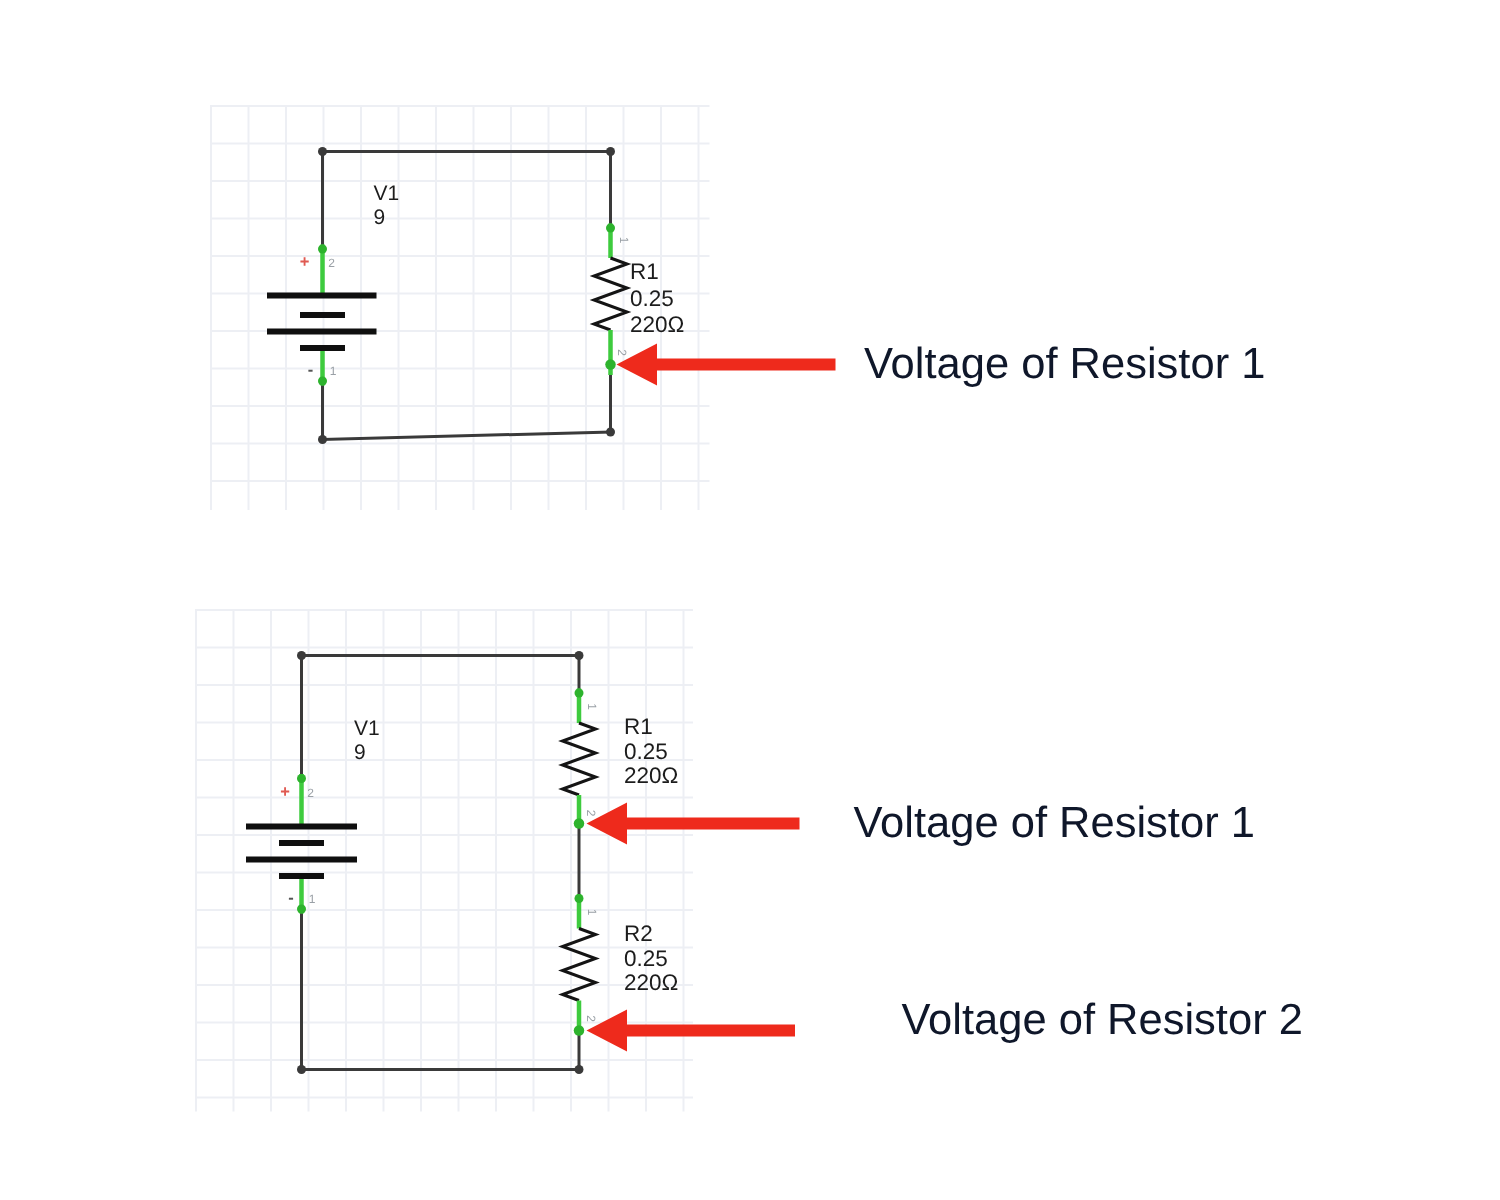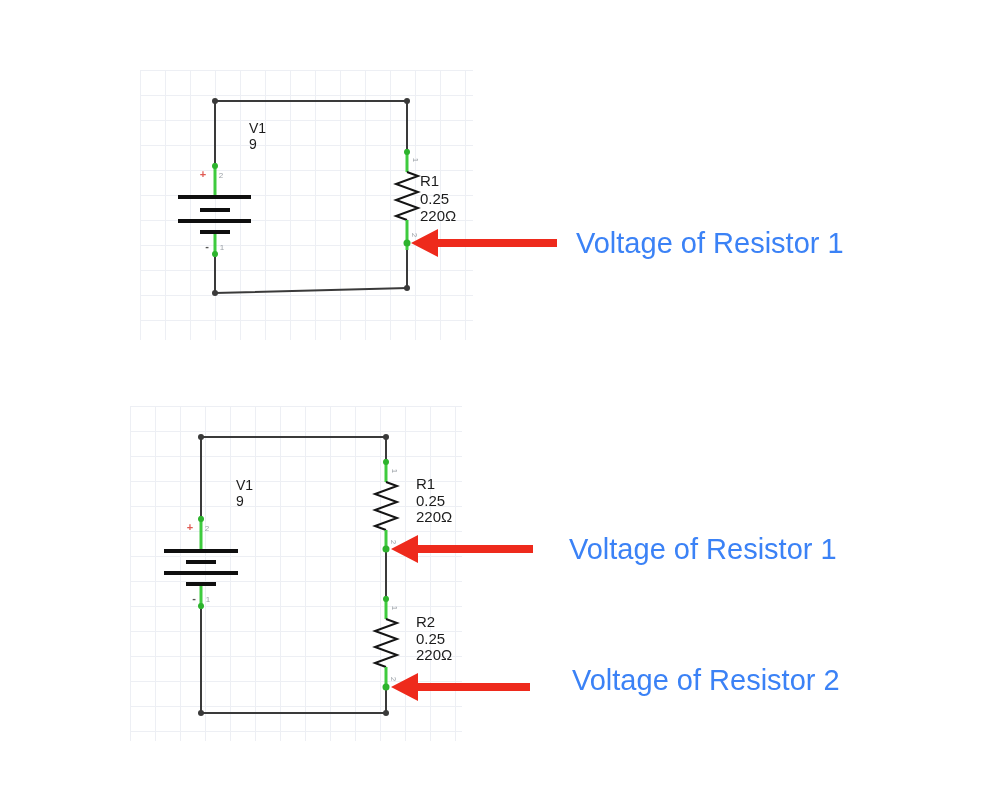--- a/index.html
+++ b/index.html
@@ -25,21 +25,21 @@
   .jdot{fill:#3a3a3a;}
   .zig{stroke:#141414;stroke-width:2;fill:none;stroke-linejoin:miter;}
   text{font-family:"Liberation Sans","DejaVu Sans",sans-serif;}
   .reflabel{font-size:15px;fill:#1c1c1c;}
   .vlabel{font-size:14px;fill:#1c1c1c;}
   .pinnum{font-size:8px;fill:#9aa0a6;}
   .plus{font-size:11px;fill:#e05a52;font-weight:bold;}
   .minus{font-size:11px;fill:#555555;font-weight:bold;}
   .arrow{fill:#ee2a1c;}
   .annotation{
-    position:absolute;font-size:29px;line-height:34px;color:#3b82f6;
+    position:absolute;font-size:29px;line-height:34px;color:#0f172a;
     white-space:nowrap;letter-spacing:0px;
   }
 </style>
 </head>
 <body>
 
 <div id="grid1" class="grid-panel"></div>
 <div id="grid2" class="grid-panel"></div>
 
 <svg class="overlay" width="1000" height="800" viewBox="0 0 1000 800">
@@ -150,13 +150,13 @@
 
   <g>
     <polygon class="arrow" points="411,243 438,229 438,239 557,239 557,247 438,247 438,257"></polygon>
     <polygon class="arrow" points="391,549 418,535 418,545 533,545 533,553 418,553 418,563"></polygon>
     <polygon class="arrow" points="391,687 418,673 418,683 530,683 530,691 418,691 418,701"></polygon>
   </g>
 </svg>
 
 <div class="annotation" style="left:576px;top:226px;">Voltage of Resistor 1</div>
 <div class="annotation" style="left:569px;top:532px;">Voltage of Resistor 1</div>
-<div class="annotation" style="left:572px;top:663px;">Voltage of Resistor 2</div>
+<div class="annotation" style="left:601px;top:663px;">Voltage of Resistor 2</div>
 
 </body></html>

